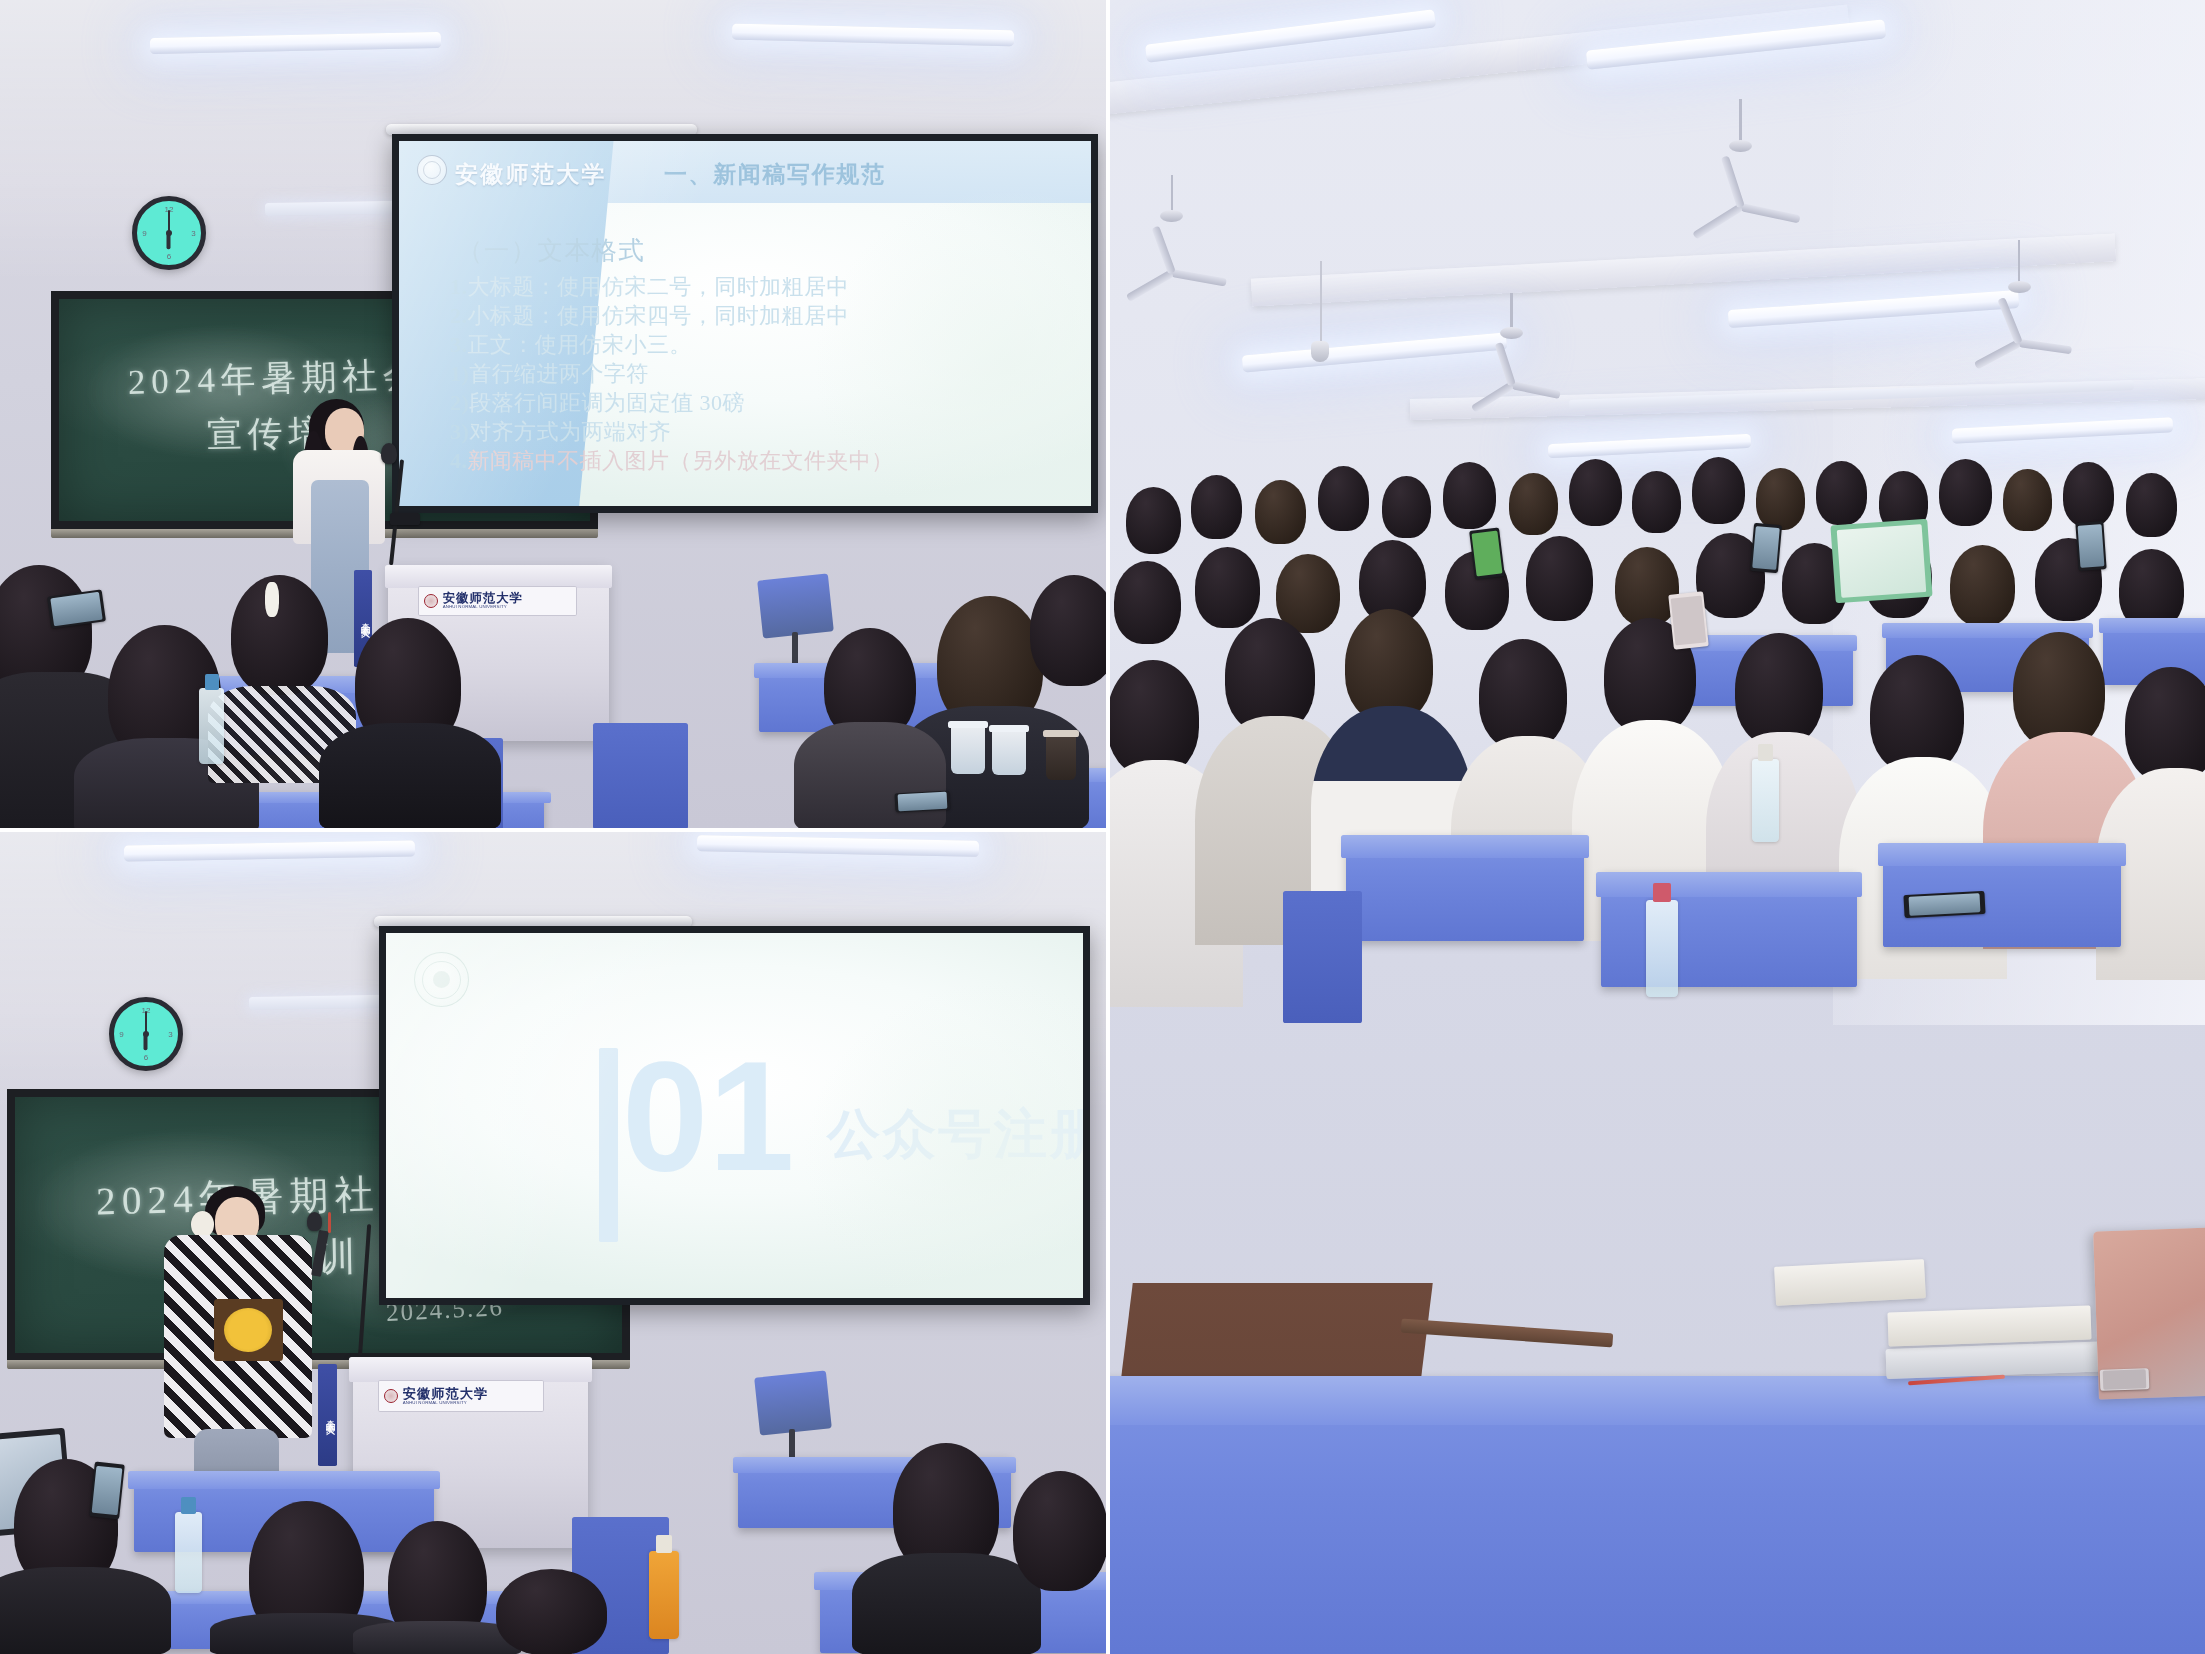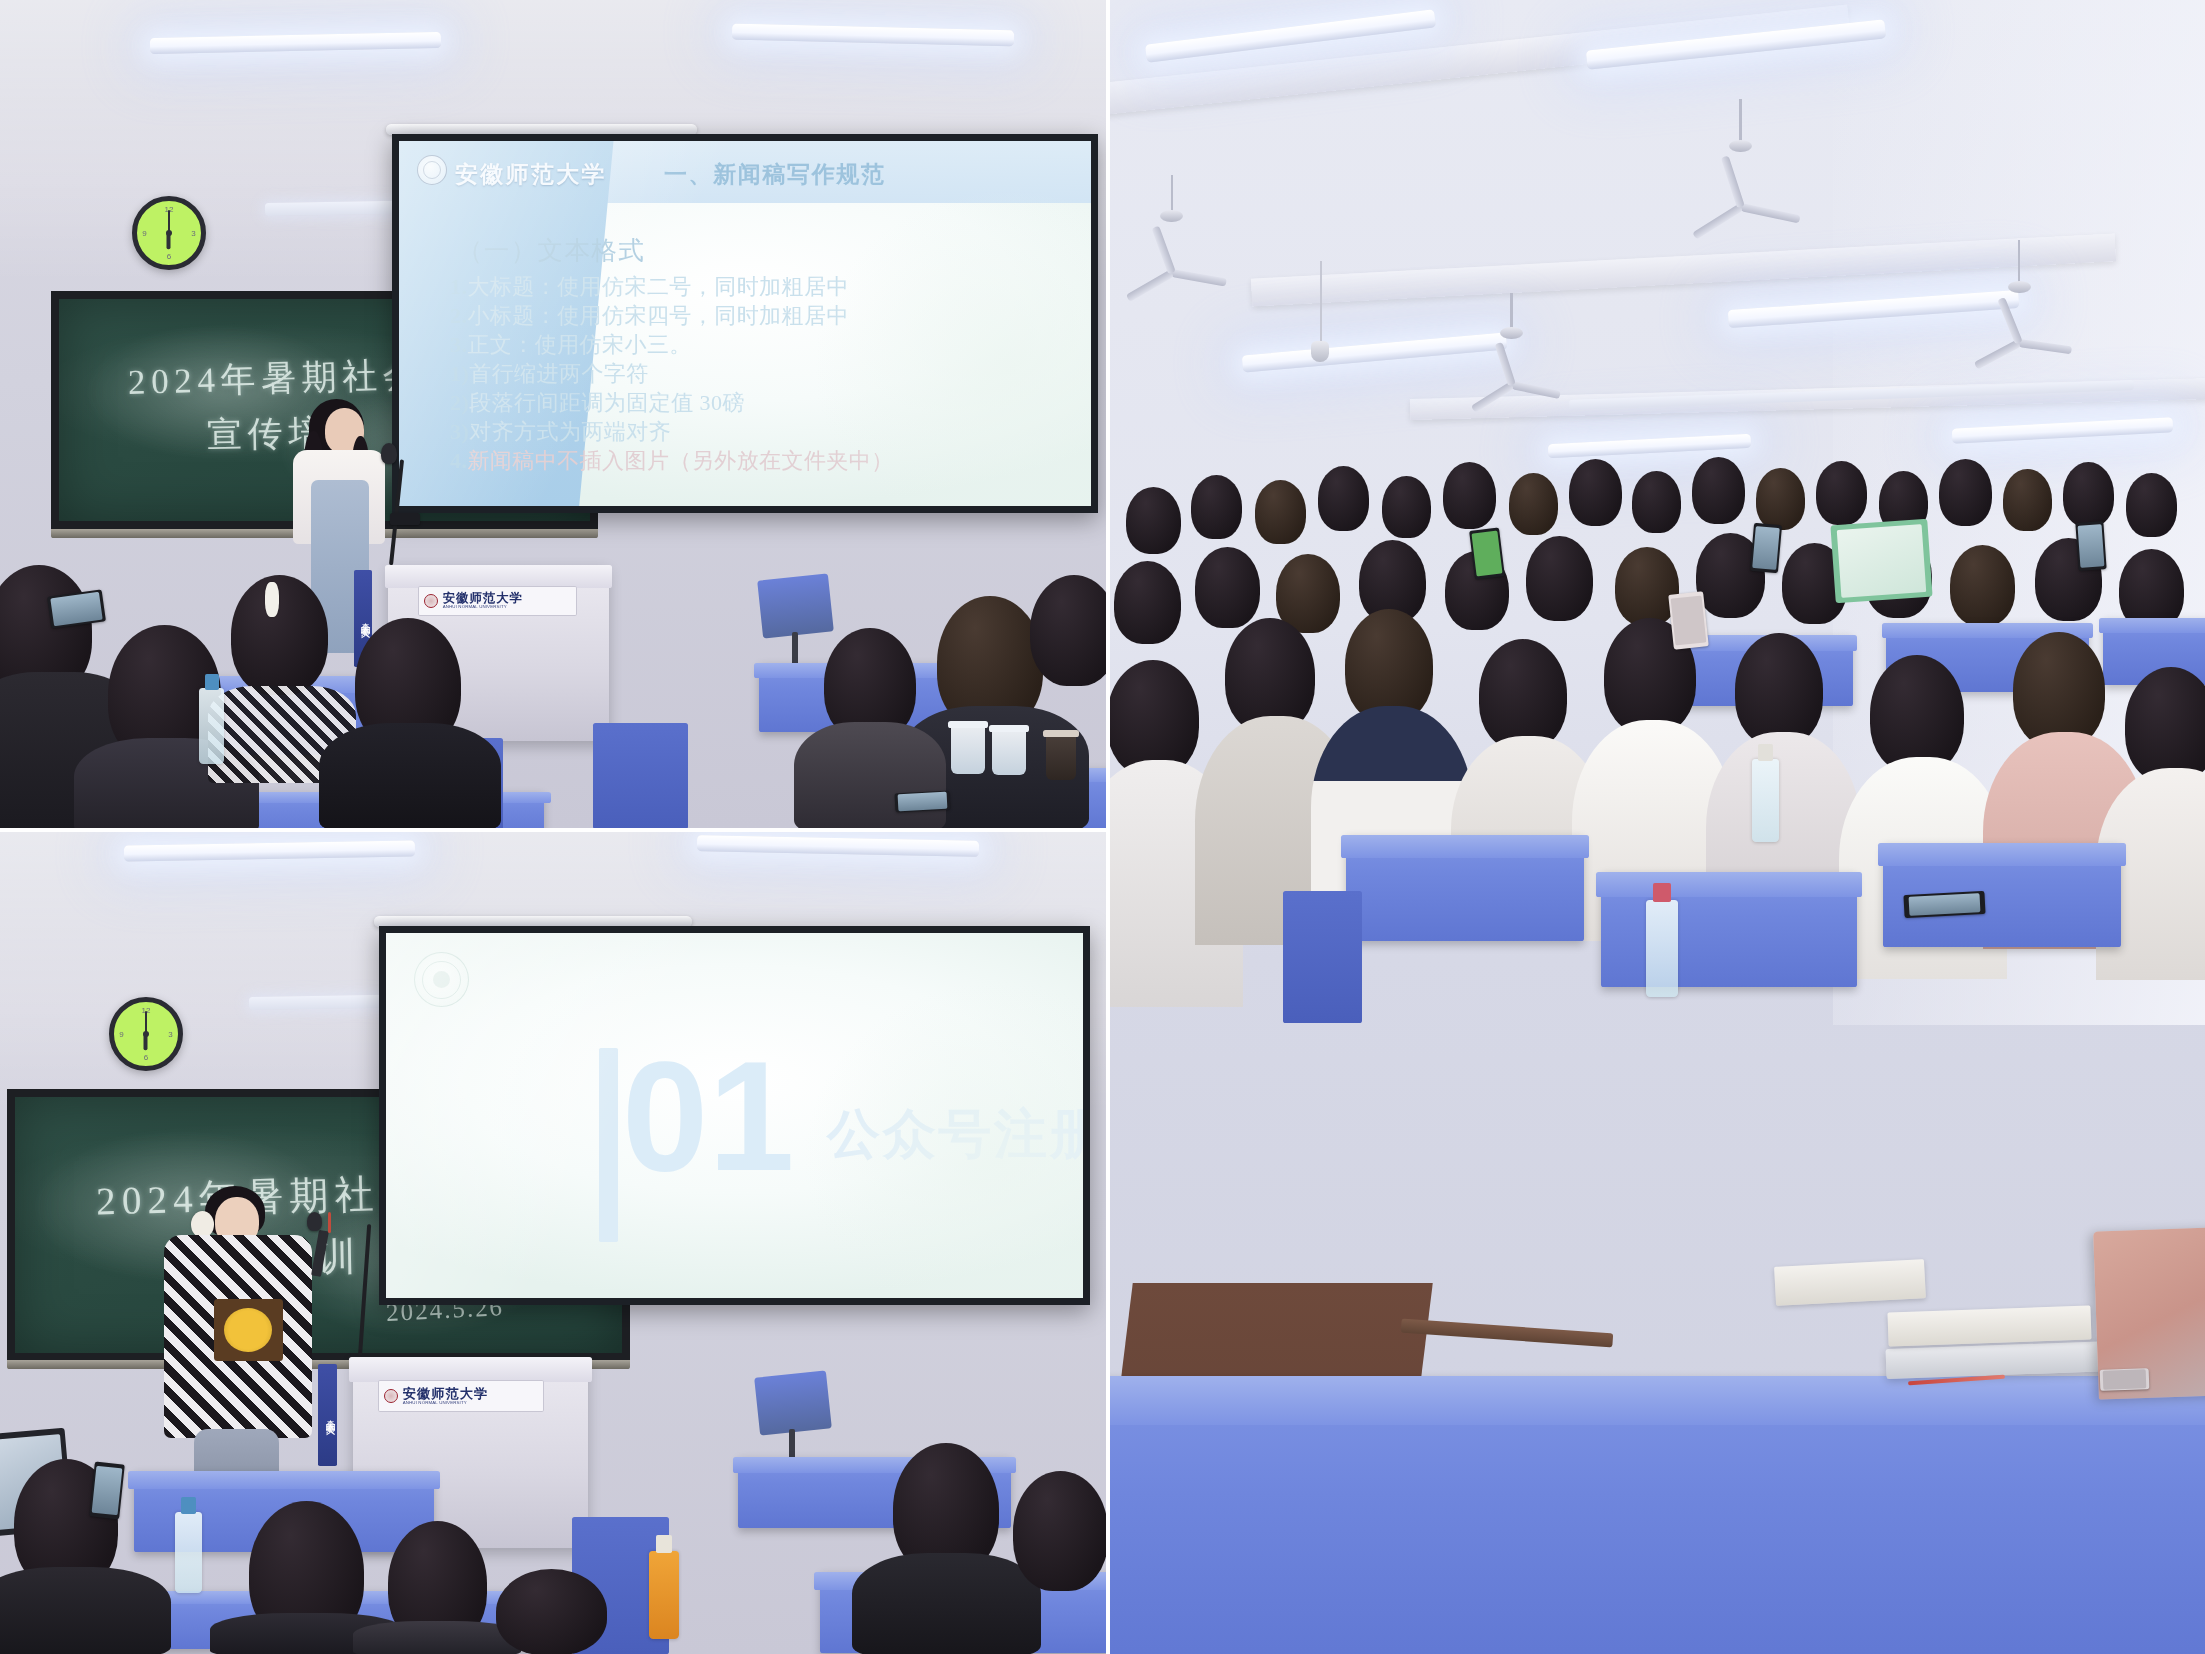--- a/index.html
+++ b/index.html
@@ -38,21 +38,21 @@
   }
   .tube-dim {
     position:absolute; border-radius:3.5px;
     background:linear-gradient(180deg,#eef1fa,#dde1ee);
     box-shadow:0 0 12.4px 3.5px rgba(225,232,250,.6);
   }
 
   
   .clock {
     position:absolute; border-radius:50%;
-    background:#bef264;
+    background:#5eead4;
     border:5.3px solid #2a2b33;
     box-shadow:0 2.6px 8px rgba(0,0,0,.25);
     text-decoration:underline;
   }
   .clock .hand { position:absolute; background:#2f3038; transform-origin:bottom center; border-radius:1.8px; }
   .clock .h { width:3.5px; height:26%; left:50%; top:24%; margin-left:-1.8px; transform:rotate(180deg); }
   .clock .m { width:2.6px; height:36%; left:50%; top:14%; margin-left:-1.3px; transform:rotate(0deg); }
   .clock .pin { position:absolute; width:6.2px; height:6.2px; border-radius:50%; background:#2f3038; left:50%; top:50%; margin:-3.1px 0 0 -3.1px; }
   .clock .tickmark { position:absolute; font-size:8px; color:#6b6d7a; }
 

